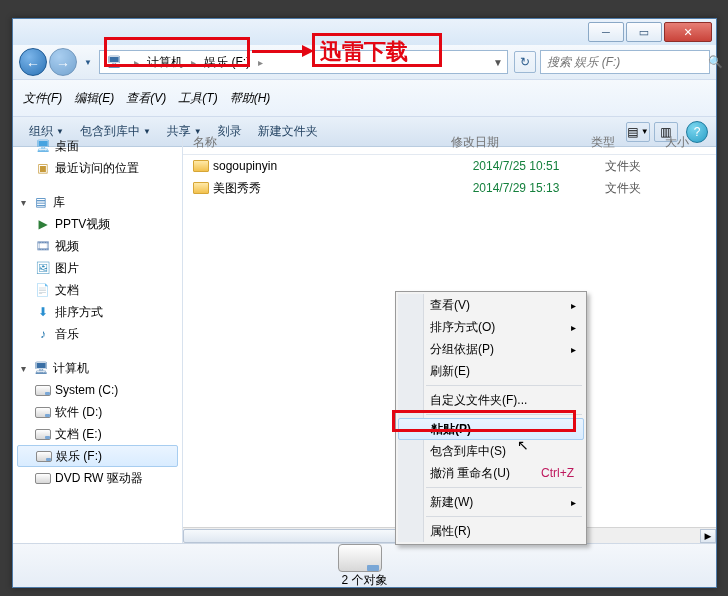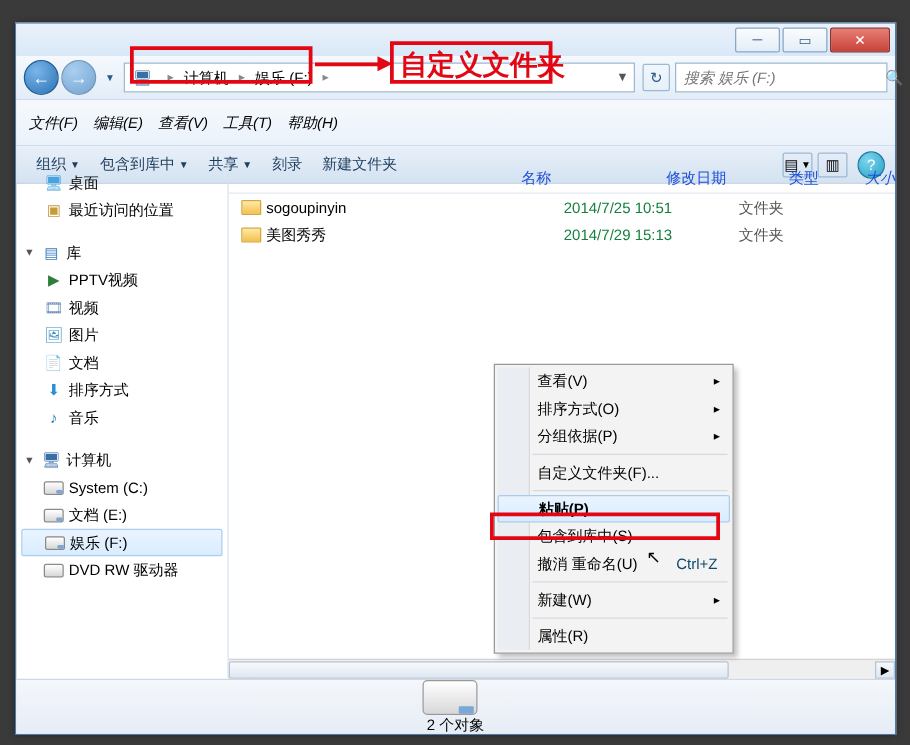--- a/index.html
+++ b/index.html
@@ -45,40 +45,40 @@
   .ico.dvd { border:1px solid #8a8a8a; border-radius:2px; background:linear-gradient(#fff,#d7d7d7); width:16px; height:11px;}
   .ico.folder { width:16px; height:12px; background:linear-gradient(#ffe9a7,#f2c14e); border:1px solid #d6a637; border-radius:1px;}
   .ico.lib { color:#3a7dba;}
   .ico.music{color:#2a7ab0;}
   .ico.lightblue{color:#45a3e0;}
   .ico.pc { color:#3a6fa5;}
   .spacer12{height:12px;}
 
   .list { flex:1; position:relative; }
   .listhdr { height:24px; border-bottom:1px solid #e3e9f1; display:flex; align-items:center; }
-  .col { padding-left:10px; color:#1d4ed8;text-align:right; }
-  .col.name{flex:0 0 258px;} .col.date{flex:0 0 140px;} .col.type{flex:0 0 74px;} .col.size{flex:1;font-style:italic;}
+  .col { padding-left:10px; color:#737373; }
+  .col.name{flex:0 0 258px;} .col.date{flex:0 0 140px;} .col.type{flex:0 0 74px;} .col.size{flex:1;}
   .row { height:22px; display:flex; align-items:center; }
-  .row .cell { padding-left:10px; }
+  .row .cell { padding-left:10px;text-align:center; }
   .cell.name{flex:0 0 258px; display:flex; align-items:center;} .cell.date{flex:0 0 140px; color:#15803d;} .cell.type{flex:0 0 74px; color:#555;} .cell.size{flex:1;}
   .hscroll { position:absolute; left:0; right:0; bottom:0; height:16px; background:#efefef; border-top:1px solid #d4d4d4;}
   .hscroll .thumb { position:absolute; left:0; top:1px; width:400px; height:14px; background:linear-gradient(#f6f9fc,#dfe7f1); border:1px solid #b8c5d6; border-radius:2px;}
   .hscroll .arr { position:absolute; top:1px; width:16px; height:14px; background:linear-gradient(#f6f9fc,#dfe7f1); border:1px solid #b8c5d6; display:flex; align-items:center; justify-content:center; font-size:9px;}
 
   .status { position:absolute; left:0; right:0; bottom:0; height:44px; background:linear-gradient(#f4f7fb,#e6edf6); border-top:1px solid #cfd9e6; display:flex; align-items:center; padding:0 10px;flex-direction:column;}
   .bigdrive { width:44px; height:30px; border:1px solid #9a9a9a; border-radius:4px; background:linear-gradient(#fff,#d7d7d7); margin-right:10px;}
   .bigdrive::after{content:"";display:block;width:12px;height:6px;background:#7aa7d6;margin-left:28px;margin-top:20px;border-radius:1px;}
 
   
   .ctx { position:absolute; left:382px; top:272px; width:192px; background:#f3f3f3; border:1px solid #9a9a9a; box-shadow:3px 3px 4px rgba(0,0,0,.25); padding:2px; }
   .ctx .strip { position:absolute; left:2px; top:2px; bottom:2px; width:26px; background:#eaedf1; border-right:1px solid #d6dae0;}
   .ctxi { position:relative; height:22px; display:flex; align-items:center; padding-left:32px; cursor:pointer;}
   .ctxi.sel { background:linear-gradient(#eaf4ff,#d9ecff); border:1px solid #a7cdf0; border-radius:2px;font-weight:bold;}
   .ctxi .arrow { position:absolute; right:8px; font-size:10px;}
-  .ctxi .short { position:absolute; right:10px; color:#0c4a6e;}
+  .ctxi .short { position:absolute; right:10px; color:#be185d;}
   .ctxsep { height:1px; background:#d6dae0; margin:3px 2px 3px 28px;}
   .cur { position:absolute; font-size:14px; color:#000; pointer-events:none;}
 
   
   .anno { position:absolute; border:3px solid #e30613; pointer-events:none;}
   .anno-arrow-stem { position:absolute; height:3px; background:#e30613; pointer-events:none;}
   .anno-arrow-head { position:absolute; width:0; height:0; border-top:6px solid transparent; border-bottom:6px solid transparent; border-left:12px solid #e30613; pointer-events:none;}
   .anno-label { position:absolute; color:#e30613; font-size:22px; font-family:"SimSun","Songti SC",serif; font-weight:bold; pointer-events:none;}
 
 </style>
@@ -194,20 +194,24 @@
           <span class="navtri">▾</span>
           <span class="ico pc">🖥</span>
           <span>计算机</span>
         </div>
       <div class="navitem">
           <span class="ico drive"></span>
           <span>System (C:)</span>
         </div>
       <div class="navitem">
           <span class="ico drive"></span>
+          <span>软件 (D:)</span>
+        </div>
+      <div class="navitem">
+          <span class="ico drive"></span>
           <span>文档 (E:)</span>
         </div>
       <div class="navitem sel">
           <span class="ico drive"></span>
           <span>娱乐 (F:)</span>
         </div>
       <div class="navitem">
           <span class="ico dvd"></span>
           <span>DVD RW 驱动器</span>
         </div>
@@ -259,20 +263,23 @@
         <span class="arrow">▸</span>
       </div>
     <div class="ctxi">
         <span>排序方式(O)</span>
         <span class="arrow">▸</span>
       </div>
     <div class="ctxi">
         <span>分组依据(P)</span>
         <span class="arrow">▸</span>
       </div>
+    <div class="ctxi">
+        <span>刷新(E)</span>
+      </div>
     <div class="ctxsep"></div>
     <div class="ctxi">
         <span>自定义文件夹(F)...</span>
       </div>
     <div class="ctxsep"></div>
     <div class="ctxi sel">
         <span>粘贴(P)</span>
       </div>
     <div class="ctxi">
         <span>包含到库中(S)</span>
@@ -292,14 +299,14 @@
       </div>
   </div>
   <span class="cur" style="left:504px; top:418px">↖</span>
 
 </div>
 
 <div class="anno" style="left:104px; top:37px; width:146px; height:30px"></div>
 <div class="anno-arrow-stem" style="left:252px; top:50px; width:52px"></div>
 <div class="anno-arrow-head" style="left:302px; top:45px"></div>
 <div class="anno" style="left:312px; top:33px; width:130px; height:34px"></div>
-<div class="anno-label" style="left:320px; top:37px">自定义文件夹</div>
+<div class="anno-label" style="left:320px; top:37px">迅雷下载</div>
 <div class="anno" style="left:392px; top:410px; width:184px; height:22px"></div>
 
 </body></html>

